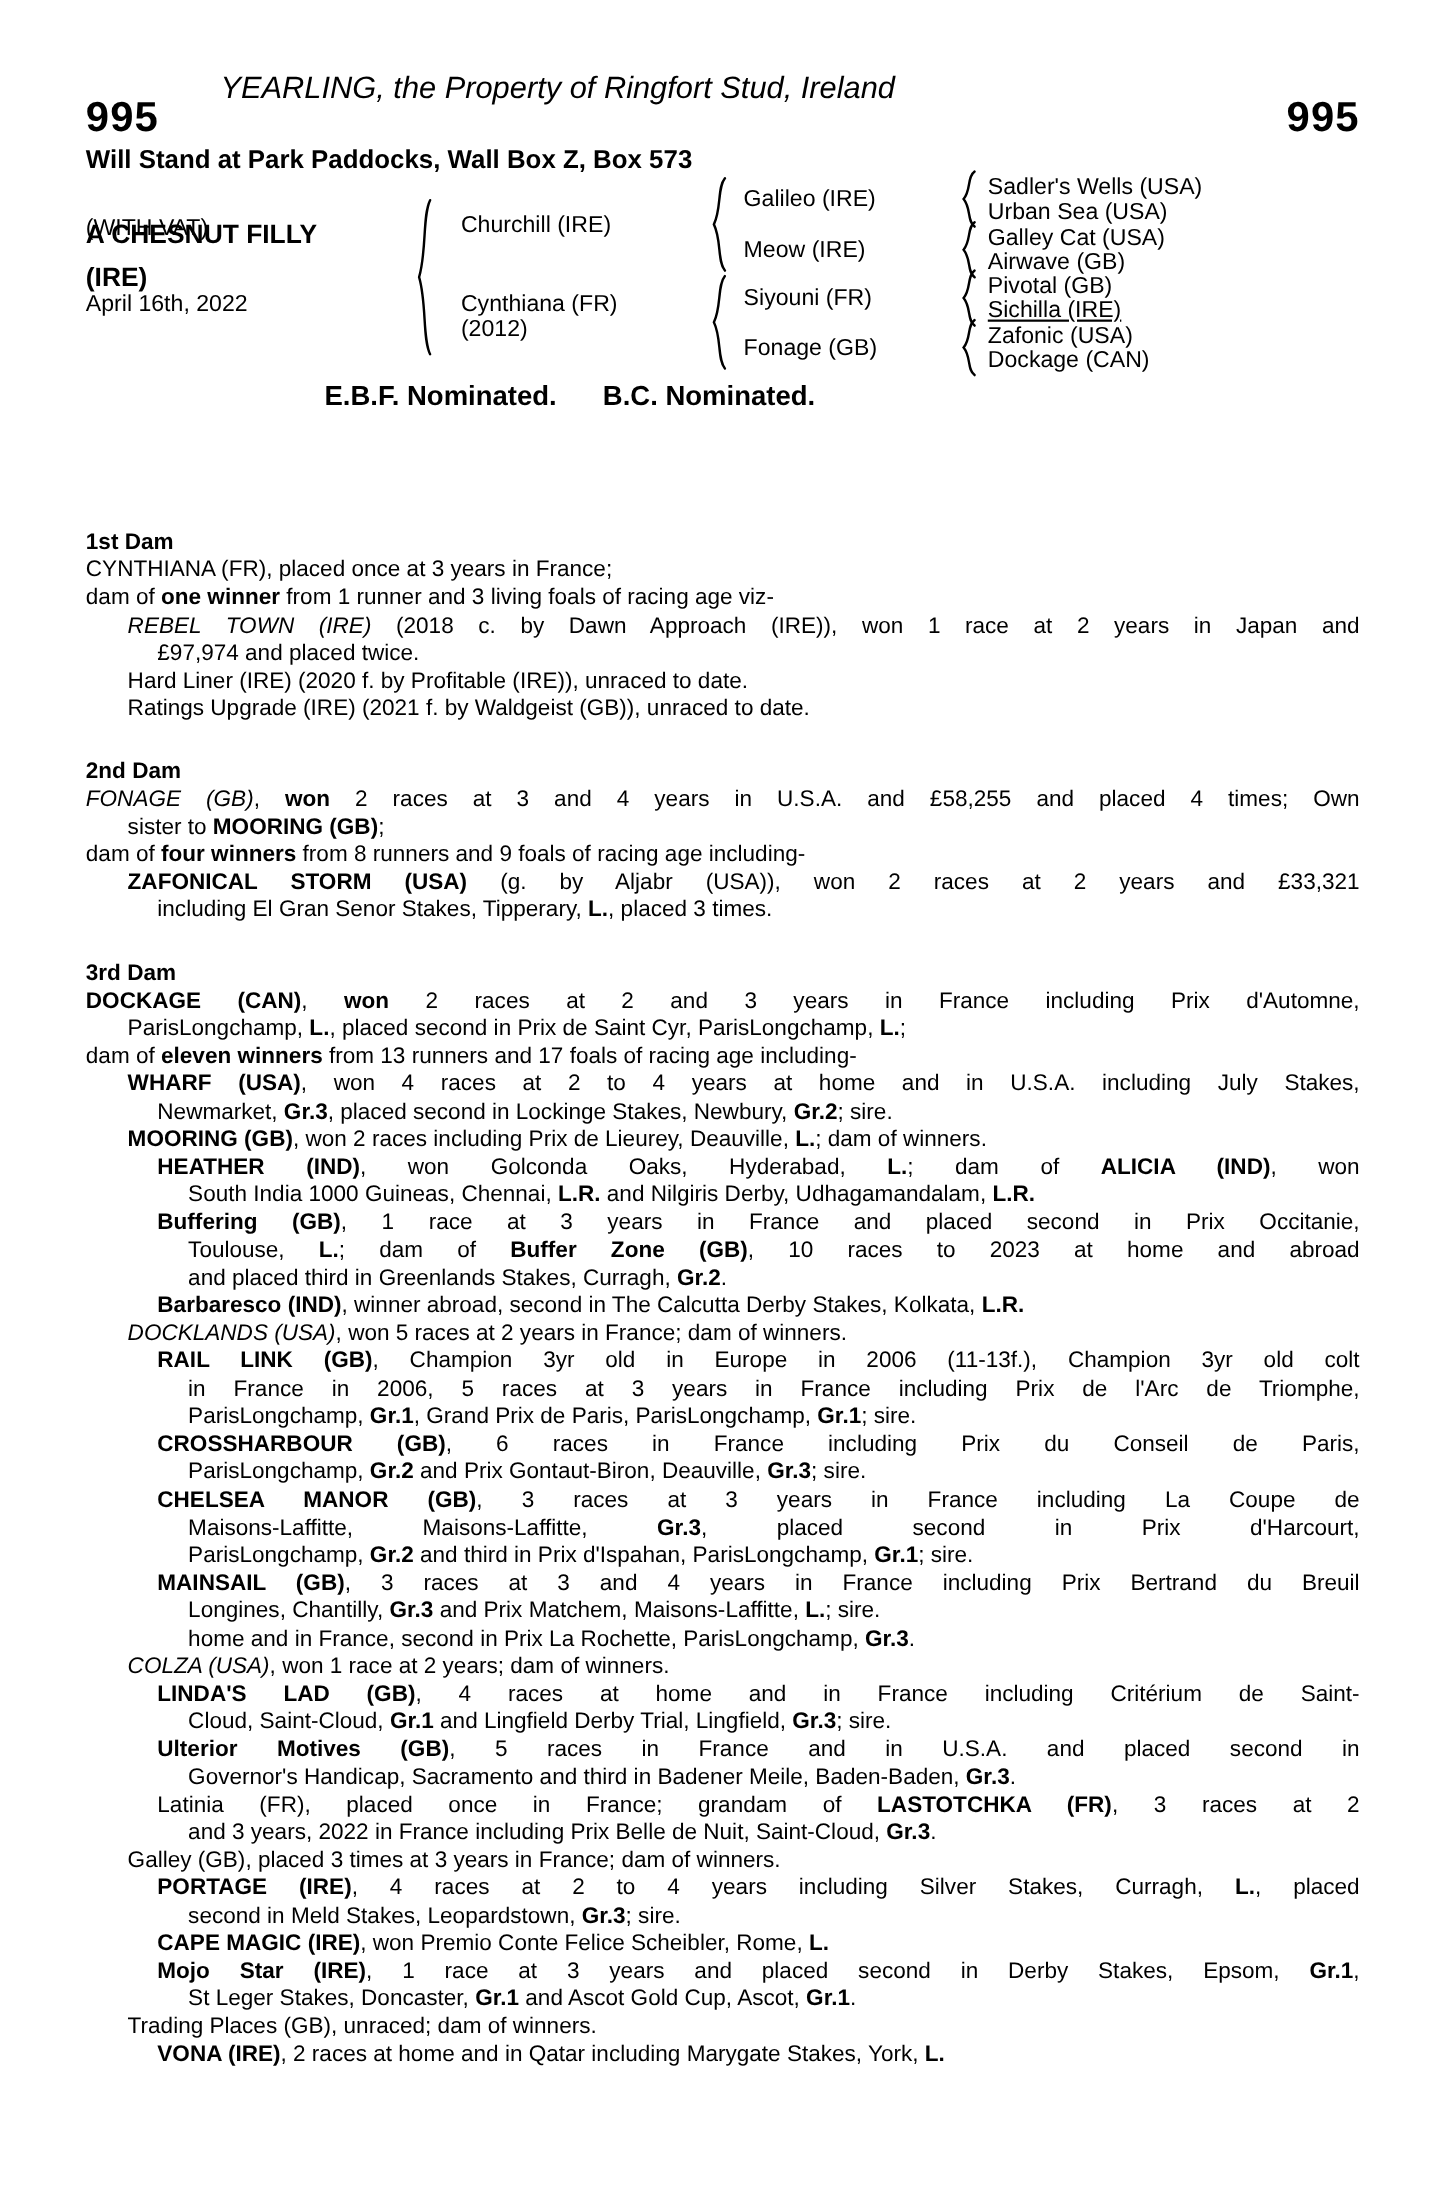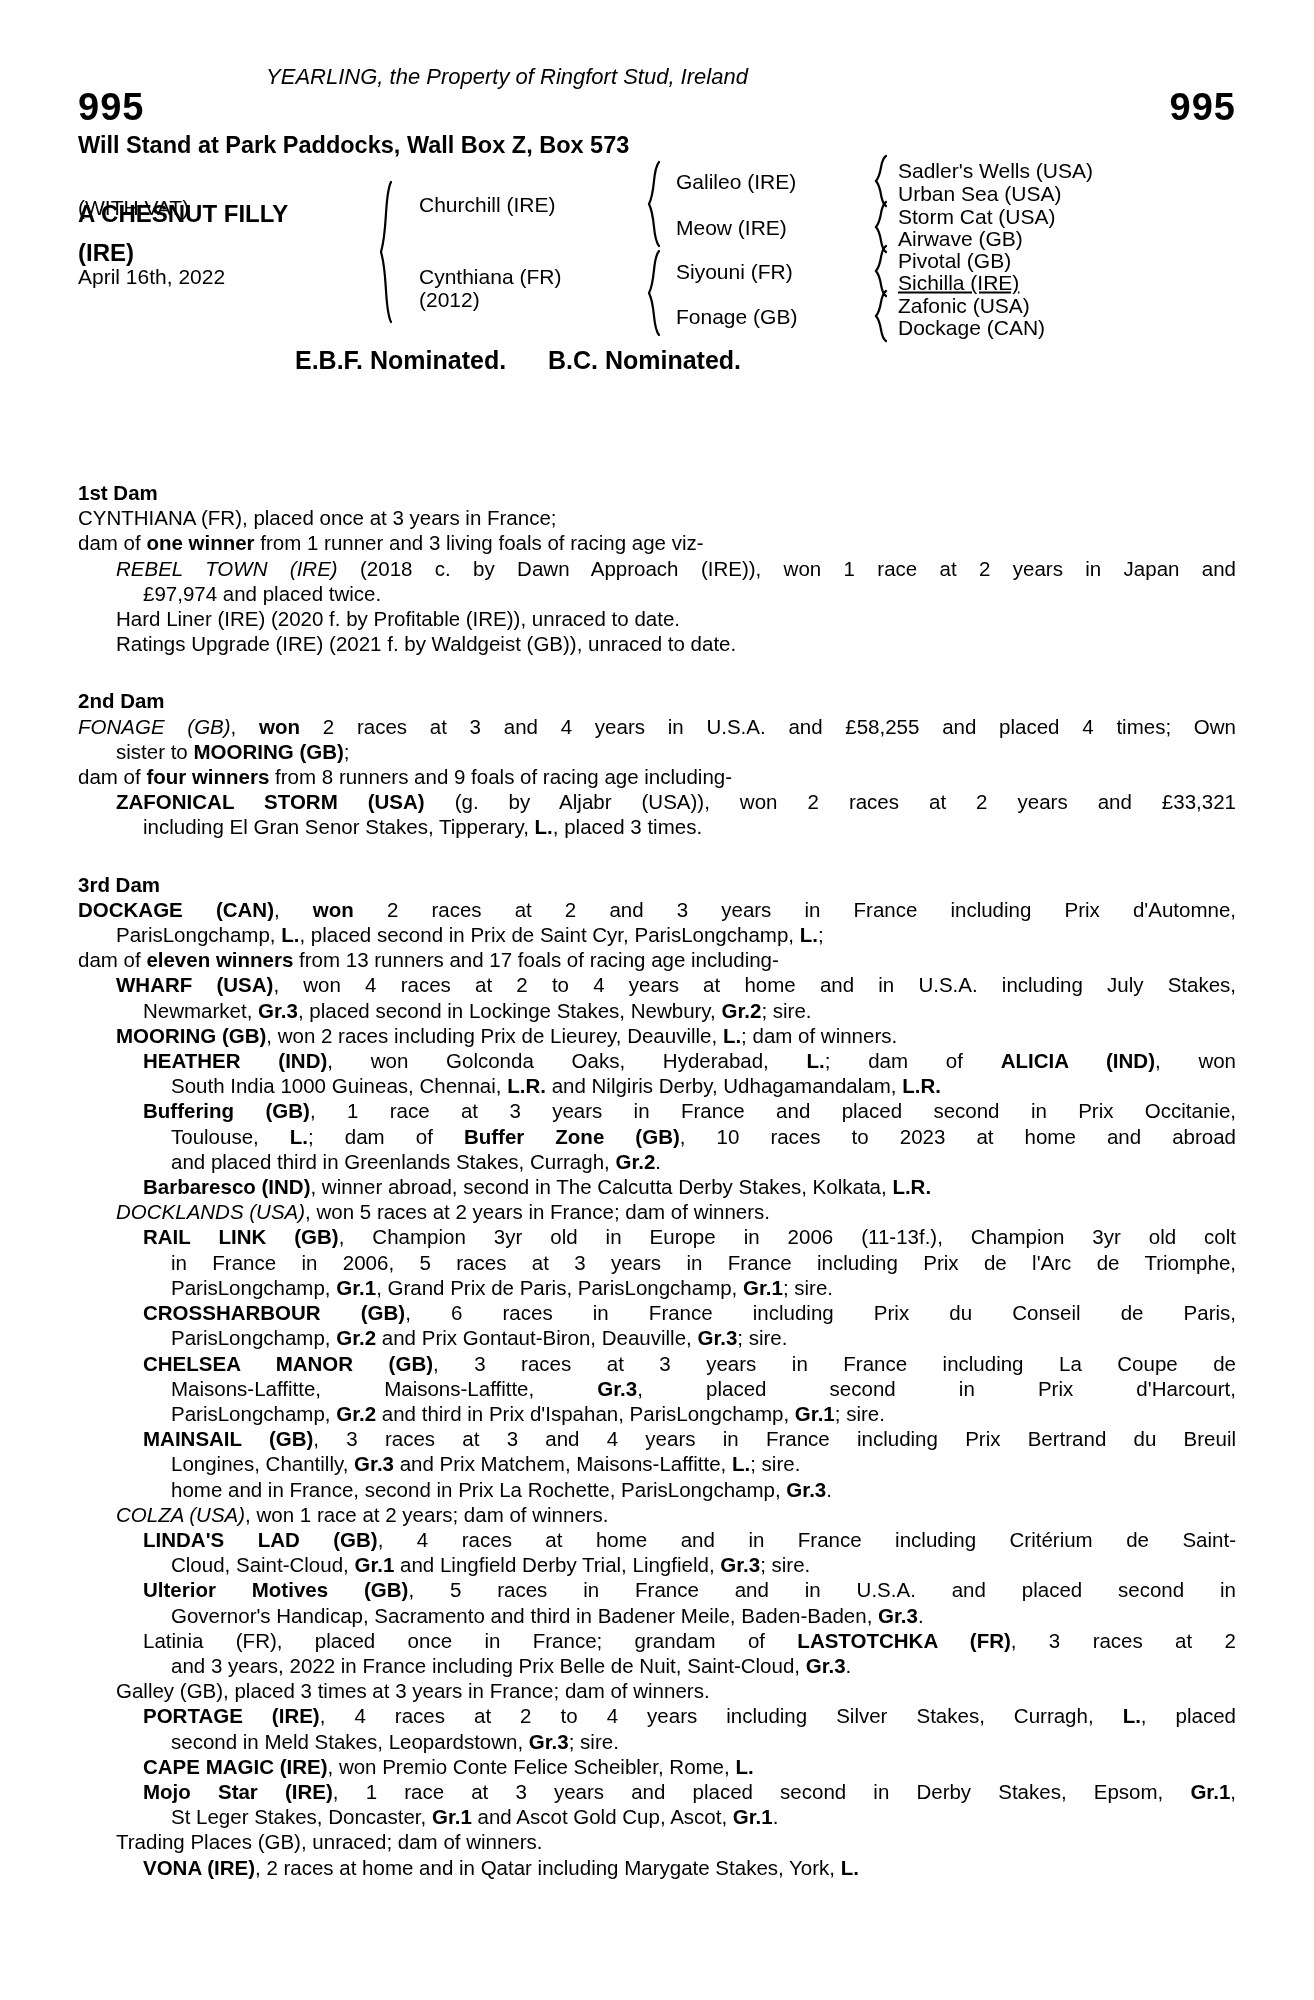--- a/index.html
+++ b/index.html
@@ -9,21 +9,21 @@
     background:#ffffff;
     font-family:"Liberation Sans", sans-serif;
     color:#000;
     overflow:hidden;
   }
   .abs{position:absolute;}
   .title-line{
     left:77px;top:64px;width:860px;
     text-align:center;
     font-style:italic;
-    font-size:22px;
+    font-size:28px;
   }
   .lot{
     top:86px;
     font-size:38px;
     font-weight:bold;
     letter-spacing:1px;
   }
   .lot-left{left:78px;}
   .lot-right{right:78px;}
   .stand-line{
@@ -89,21 +89,21 @@
       <div class="ped" style="left: 78px; top: 276px;">April 16th, 2022</div>
       <div class="ped" style="left: 419px; top: 204px;">Churchill (IRE)</div>
       <div class="ped" style="left: 419px; top: 276px;">Cynthiana (FR)</div>
       <div class="ped" style="left: 419px; top: 299px;">(2012)</div>
       <div class="ped" style="left: 676px; top: 181px;">Galileo (IRE)</div>
       <div class="ped" style="left: 676px; top: 227px;">Meow (IRE)</div>
       <div class="ped" style="left: 676px; top: 271px;">Siyouni (FR)</div>
       <div class="ped" style="left: 676px; top: 316px;">Fonage (GB)</div>
       <div class="ped" style="left: 898px; top: 170px;">Sadler's Wells (USA)</div>
       <div class="ped" style="left: 898px; top: 193px;">Urban Sea (USA)</div>
-      <div class="ped" style="left: 898px; top: 216px;">Storm Cat (USA)</div>
+      <div class="ped" style="left: 898px; top: 216px;">Galley Cat (USA)</div>
       <div class="ped" style="left: 898px; top: 238px;">Airwave (GB)</div>
       <div class="ped" style="left: 898px; top: 260px;">Pivotal (GB)</div>
       <div class="ped" style="left: 898px; top: 282px; text-decoration: underline;">Sichilla (IRE)</div>
       <div class="ped" style="left: 898px; top: 305px;">Zafonic (USA)</div>
       <div class="ped" style="left: 898px; top: 327px;">Dockage (CAN)</div>
       <svg width="18" height="146" class="ped-brace" style="left: 377px; top: 179px;">
         <path d="M14 3 C7 17 11 49.2 4 73 C11 96.80000000000001 7 129 14 143" fill="none" stroke="#000" stroke-width="2.2" stroke-linecap="round"></path>
       </svg>
       <svg width="18" height="90" class="ped-brace" style="left: 645px; top: 159px;">
         <path d="M14 3 C7 11.4 11 30.720000000000002 4 45 C11 59.28 7 78.60000000000001 14 87" fill="none" stroke="#000" stroke-width="2.2" stroke-linecap="round"></path>

